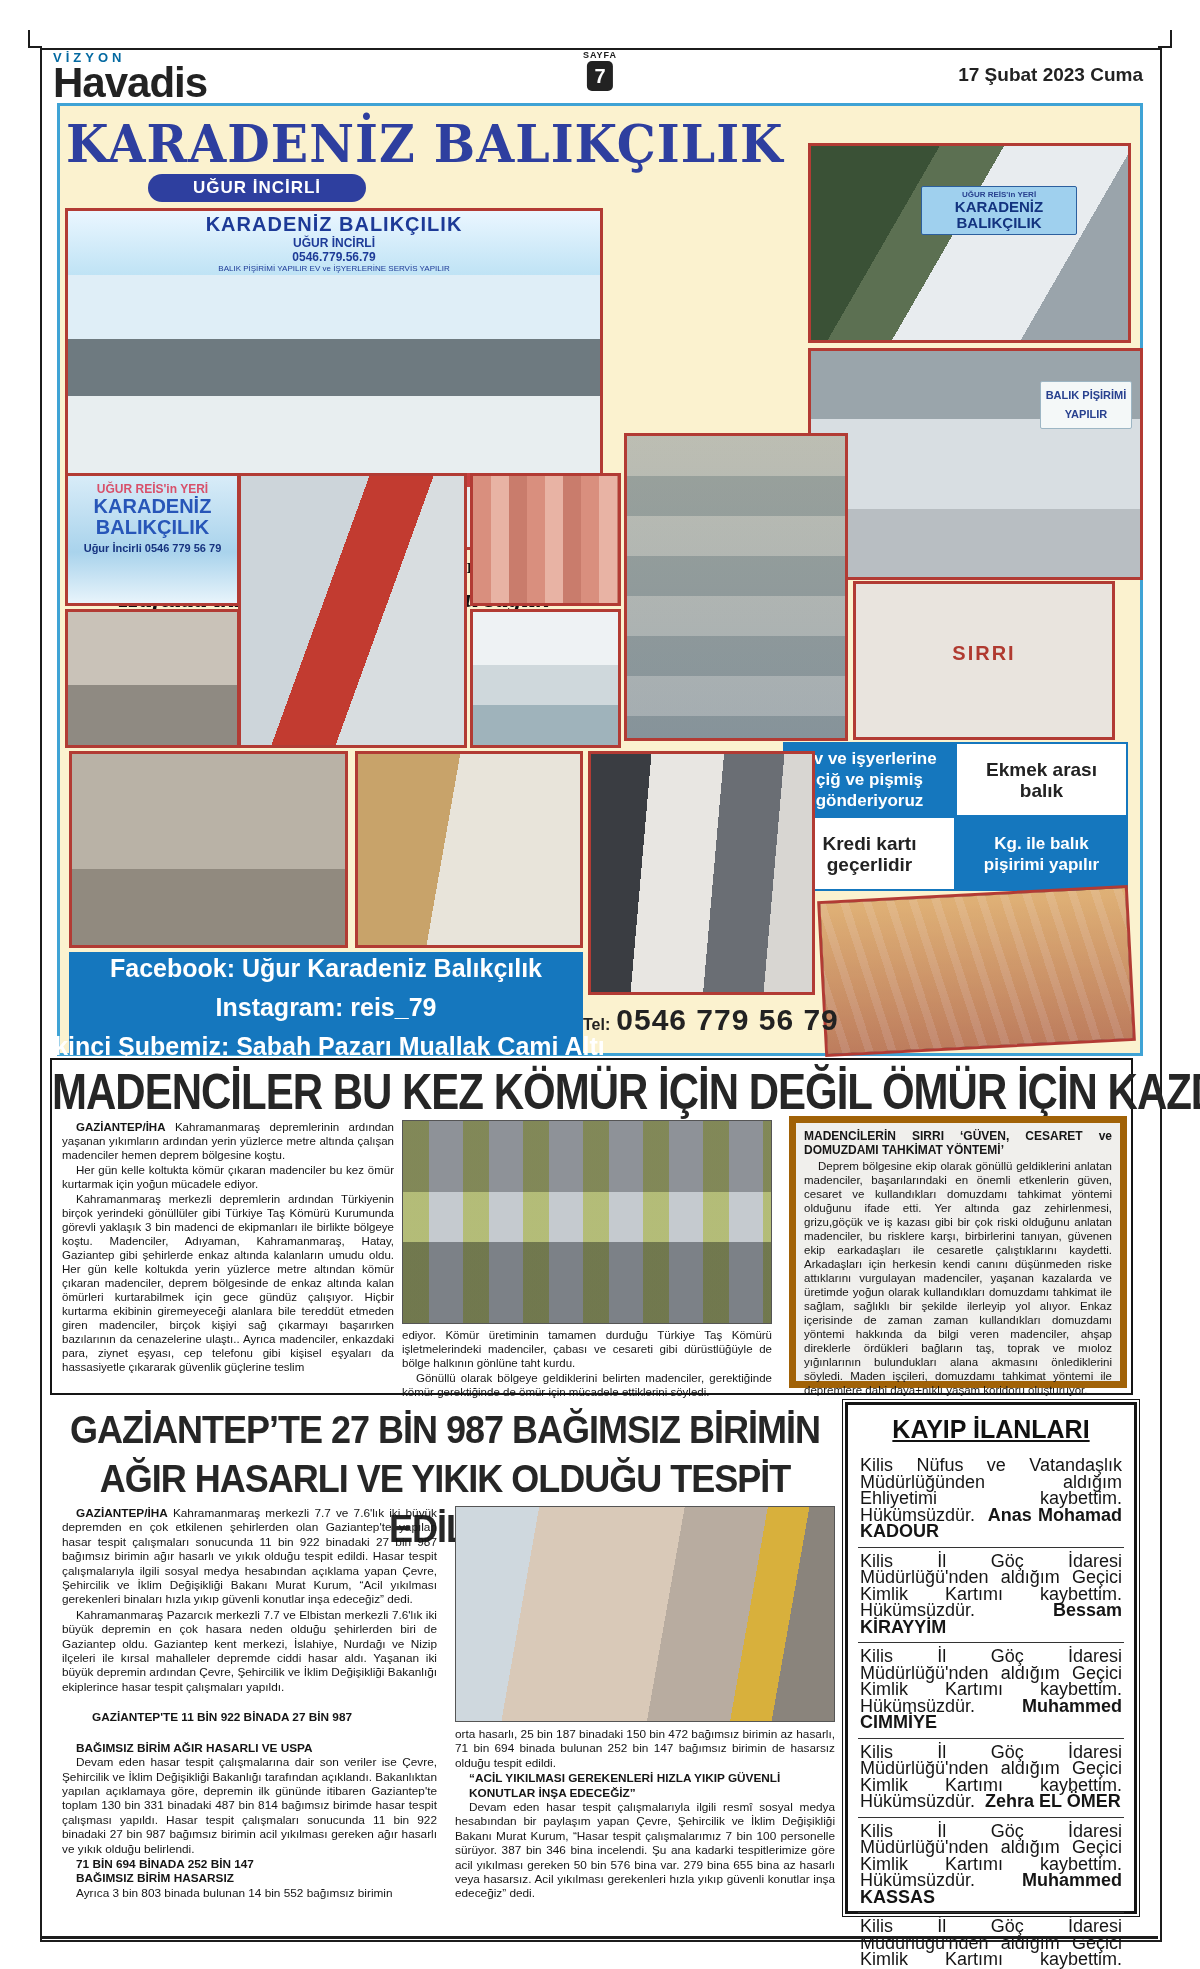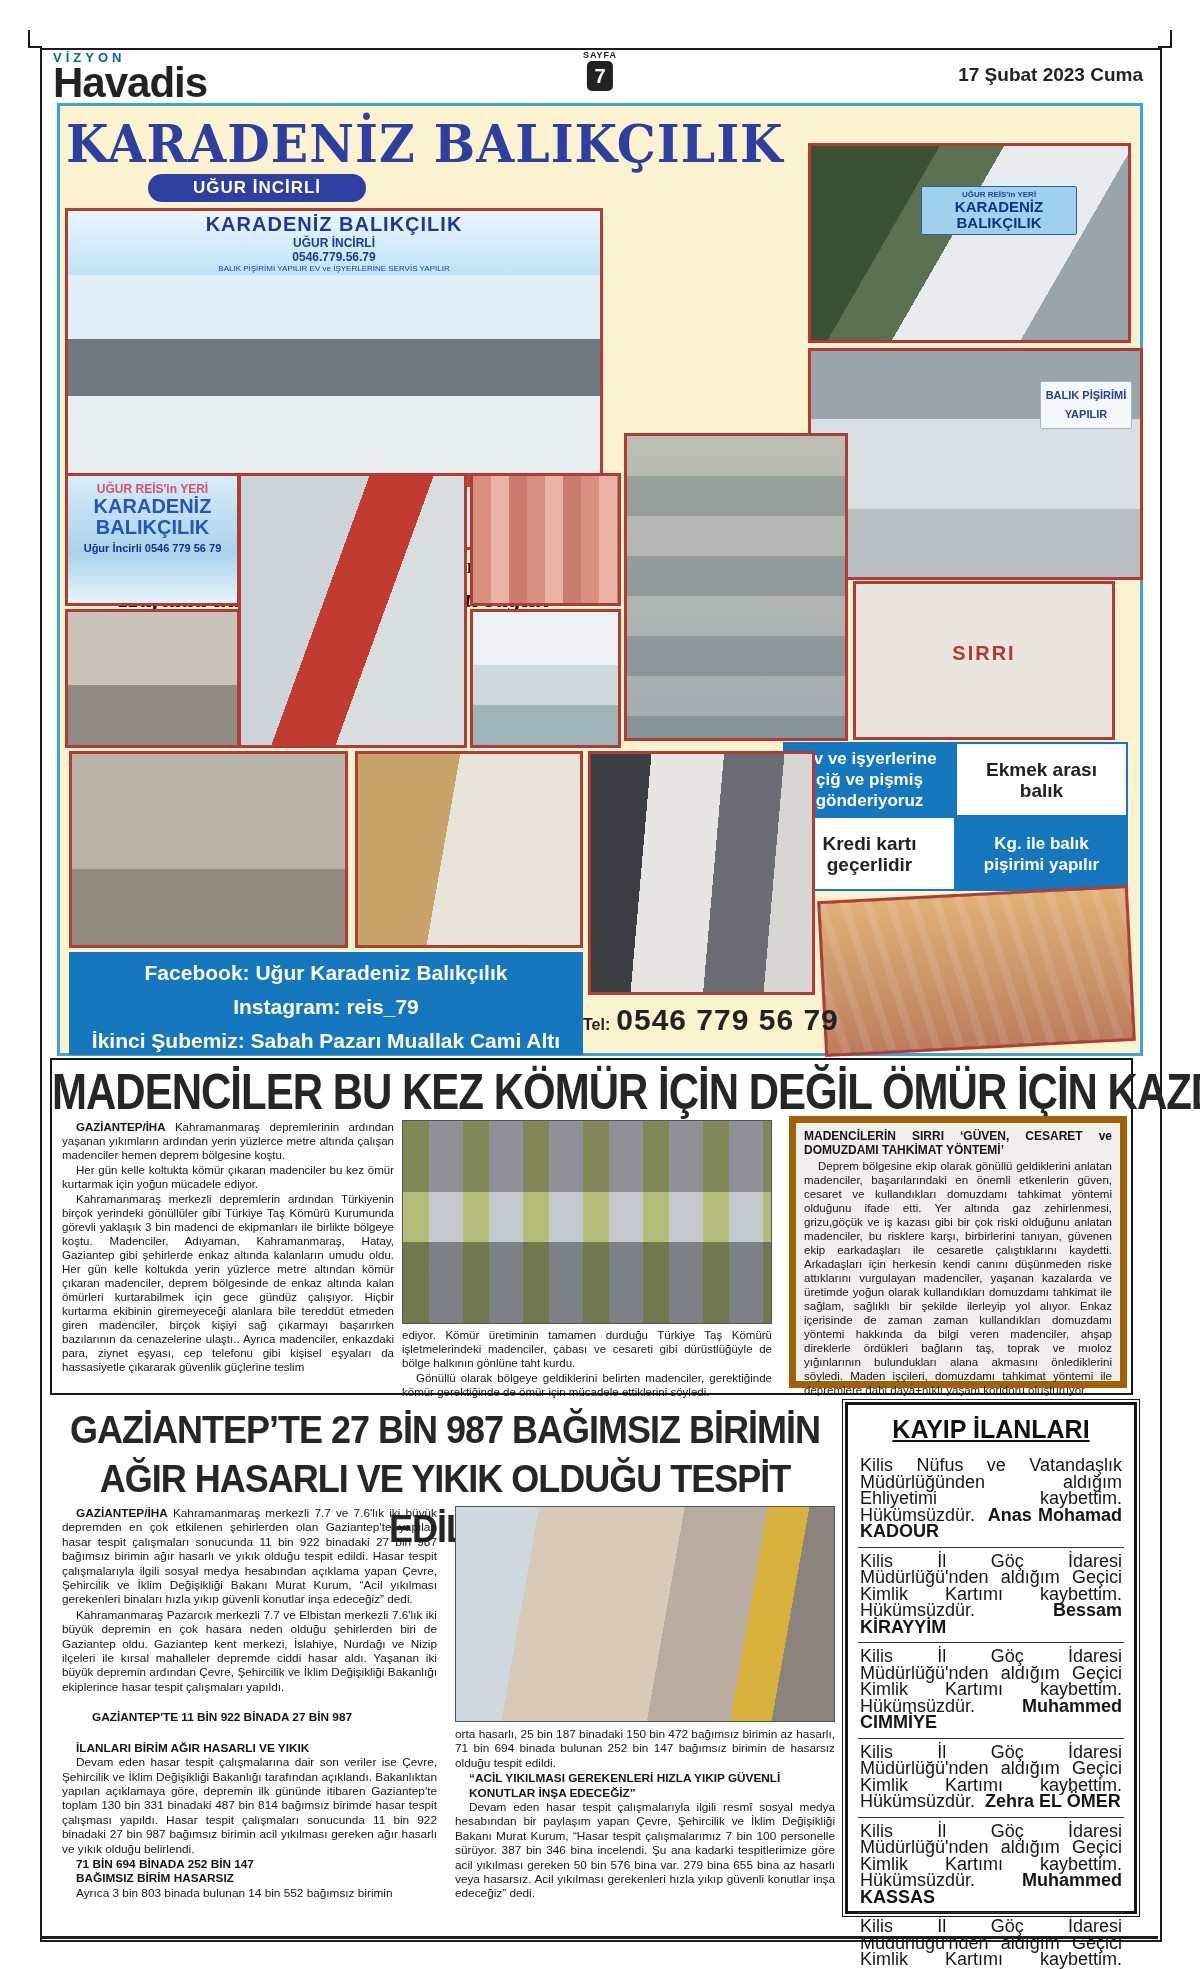--- a/index.html
+++ b/index.html
@@ -25,21 +25,21 @@
   .photo{position:absolute;border:3px solid #b23b34;box-sizing:border-box;overflow:hidden;}
   .sign-band{position:absolute;left:0;right:0;top:0;background:linear-gradient(#eaf6ff,#bfe3f5);text-align:center;color:#1d3a97;}
   .whitesign{position:absolute;background:#f4f8f8;border:1px solid #9db6c4;color:#28418f;font-weight:bold;text-align:center;border-radius:2px;}
   .addr{position:absolute;left:5px;top:447px;width:538px;text-align:center;font-family:"Liberation Serif",serif;font-weight:bold;font-size:22px;color:#111;}
   .slogan{position:absolute;left:5px;top:478px;width:538px;text-align:center;font-family:"Liberation Serif",serif;font-weight:bold;font-style:italic;font-size:26px;color:#111;}
   .infopanel{position:absolute;left:723px;top:636px;width:345px;height:149px;background:#1577be;border:2px solid #1577be;display:grid;grid-template-columns:1fr 1fr;grid-template-rows:1fr 1fr;gap:3px;box-sizing:border-box;}
   .infocell{display:flex;align-items:center;justify-content:center;text-align:center;font-weight:bold;font-size:17px;line-height:21px;padding:2px 6px;}
   .cell-blue{background:#1577be;color:#fff;}
   .cell-white{background:#fff;color:#222;font-size:19px;}
   .fbpanel{position:absolute;left:9px;top:846px;width:514px;height:103px;background:#1577be;color:#fff;display:flex;flex-direction:column;align-items:center;justify-content:center;gap:3px;}
-  .fbpanel div{font-weight:bold;font-size:21px;white-space:nowrap;margin-top:7px;}
+  .fbpanel div{font-weight:bold;font-size:25px;white-space:nowrap;margin-top:7px;}
   .telbox{position:absolute;left:523px;top:897px;width:250px;height:42px;display:flex;align-items:baseline;justify-content:flex-start;gap:6px;}
   .tel-label{font-size:16px;font-weight:bold;color:#222;}
   .tel-number{font-size:30px;font-weight:bold;color:#222;letter-spacing:1px;white-space:nowrap;}
 
   
   .art1{position:absolute;left:50px;top:1058px;width:1083px;height:337px;border:2px solid #151515;background:#fff;box-sizing:border-box;}
   .art1-headline{position:absolute;left:0;top:4px;width:100%;text-align:center;font-weight:900;font-size:42px;letter-spacing:-1px;color:#262626;transform:scale(1,1.18);transform-origin:top center;white-space:nowrap;}
   .art-body{font-size:11.5px;line-height:14px;text-align:justify;color:#151515;}
   .art-body p{margin:0 0 1px 0;text-indent:14px;}
   .a1col1{position:absolute;left:10px;top:60px;width:332px;}
@@ -193,21 +193,21 @@
   <div class="art2-headline">
     <div>GAZİANTEP’TE 27 BİN 987 BAĞIMSIZ BİRİMİN</div>
     <div>AĞIR HASARLI VE YIKIK OLDUĞU TESPİT EDİLDİ</div>
   </div>
 
   <div class="a2col1">
     <div class="art-body">
       <p><b>GAZİANTEP/İHA</b> <span>Kahramanmaraş merkezli 7.7 ve 7.6'lık iki büyük depremden en çok etkilenen şehirlerden olan Gaziantep'te yapılan hasar tespit çalışmaları sonucunda 11 bin 922 binadaki 27 bin 987 bağımsız birimin ağır hasarlı ve yıkık olduğu tespit edildi. Hasar tespit çalışmalarıyla ilgili sosyal medya hesabından açıklama yapan Çevre, Şehircilik ve İklim Değişikliği Bakanı Murat Kurum, “Acil yıkılması gerekenleri binaları hızla yıkıp güvenli konutlar inşa edeceğiz” dedi.</span></p>
       <p>Kahramanmaraş Pazarcık merkezli 7.7 ve Elbistan merkezli 7.6'lık iki büyük depremin en çok hasara neden olduğu şehirlerden biri de Gaziantep oldu. Gaziantep kent merkezi, İslahiye, Nurdağı ve Nizip ilçeleri ile kırsal mahalleler depremde ciddi hasar aldı. Yaşanan iki büyük depremin ardından Çevre, Şehircilik ve İklim Değişikliği Bakanlığı ekiplerince hasar tespit çalışmaları yapıldı.</p>
       <p class="subhead" style="margin:16px;">GAZİANTEP'TE 11 BİN 922 BİNADA 27 BİN 987</p>
-      <p class="subhead" style="margin:0;">İLANLARI BİRİM AĞIR HASARLI VE YIKIK</p>
+      <p class="subhead" style="margin:0;">BAĞIMSIZ BİRİM AĞIR HASARLI VE USPA</p>
       <p>Devam eden hasar tespit çalışmalarına dair son veriler ise Çevre, Şehircilik ve İklim Değişikliği Bakanlığı tarafından açıklandı. Bakanlıktan yapılan açıklamaya göre, depremin ilk gününde itibaren Gaziantep'te toplam 130 bin 331 binadaki 487 bin 814 bağımsız birimde hasar tespit çalışması yapıldı. Hasar tespit çalışmaları sonucunda 11 bin 922 binadaki 27 bin 987 bağımsız birimin acil yıkılması gereken ağır hasarlı ve yıkık olduğu belirlendi.</p>
       <p class="subhead" style="margin:0;">71 BİN 694 BİNADA 252 BİN 147</p>
       <p class="subhead" style="margin:0;">BAĞIMSIZ BİRİM HASARSIZ</p>
       <p>Ayrıca 3 bin 803 binada bulunan 14 bin 552 bağımsız birimin</p>
     </div>
   </div>
 
   <div class="photo f-quake a2photo" style="border-color:#555;border-width:1px;"></div>
 
   <div class="a2col2t">

